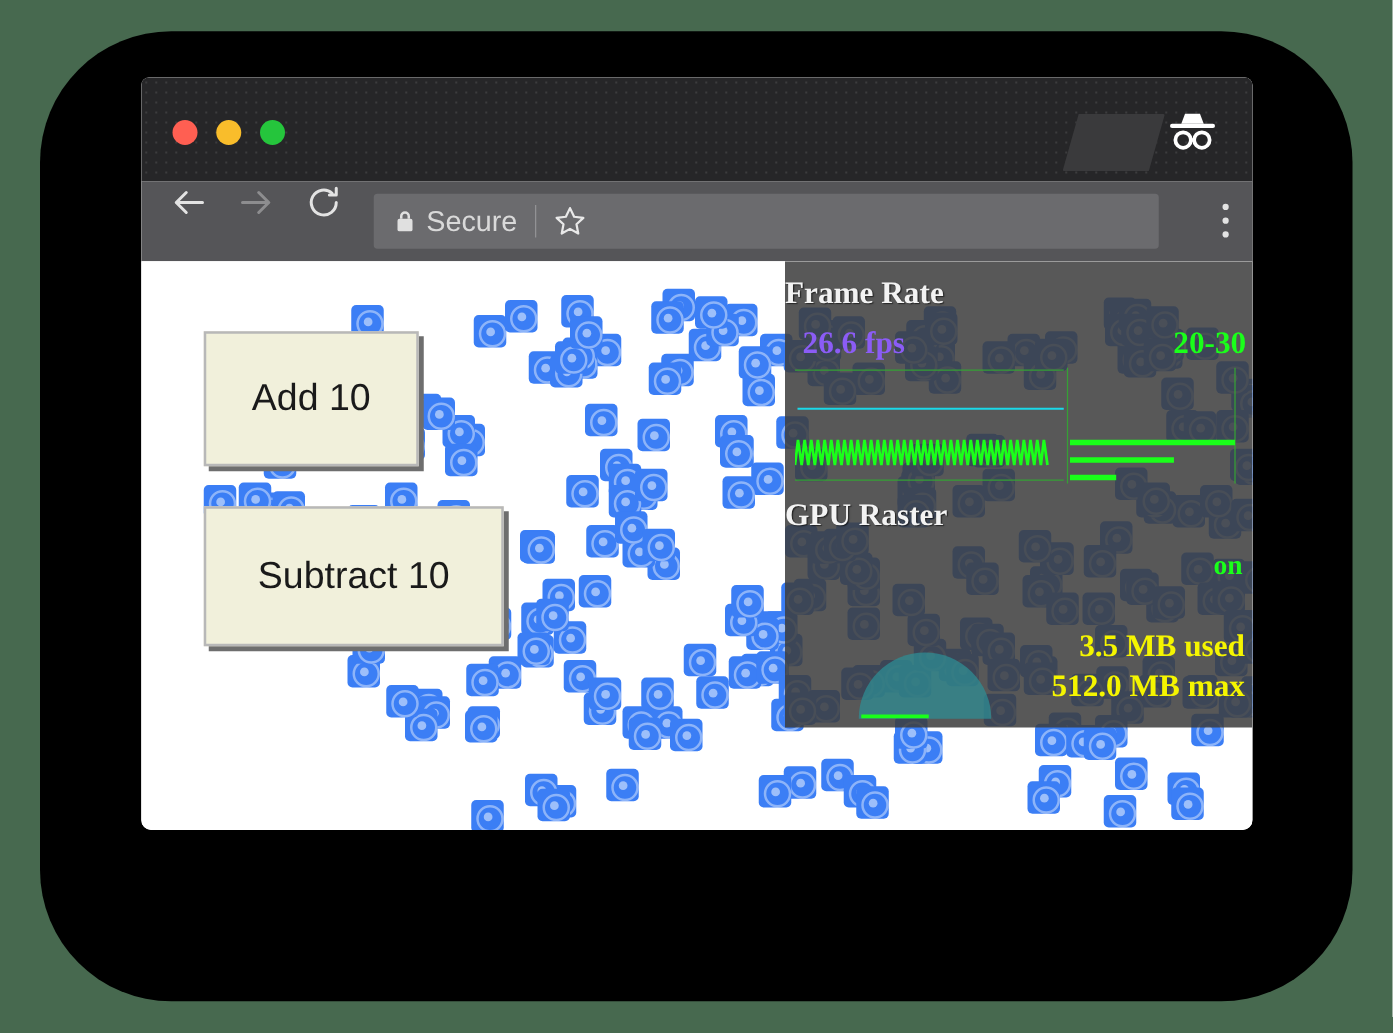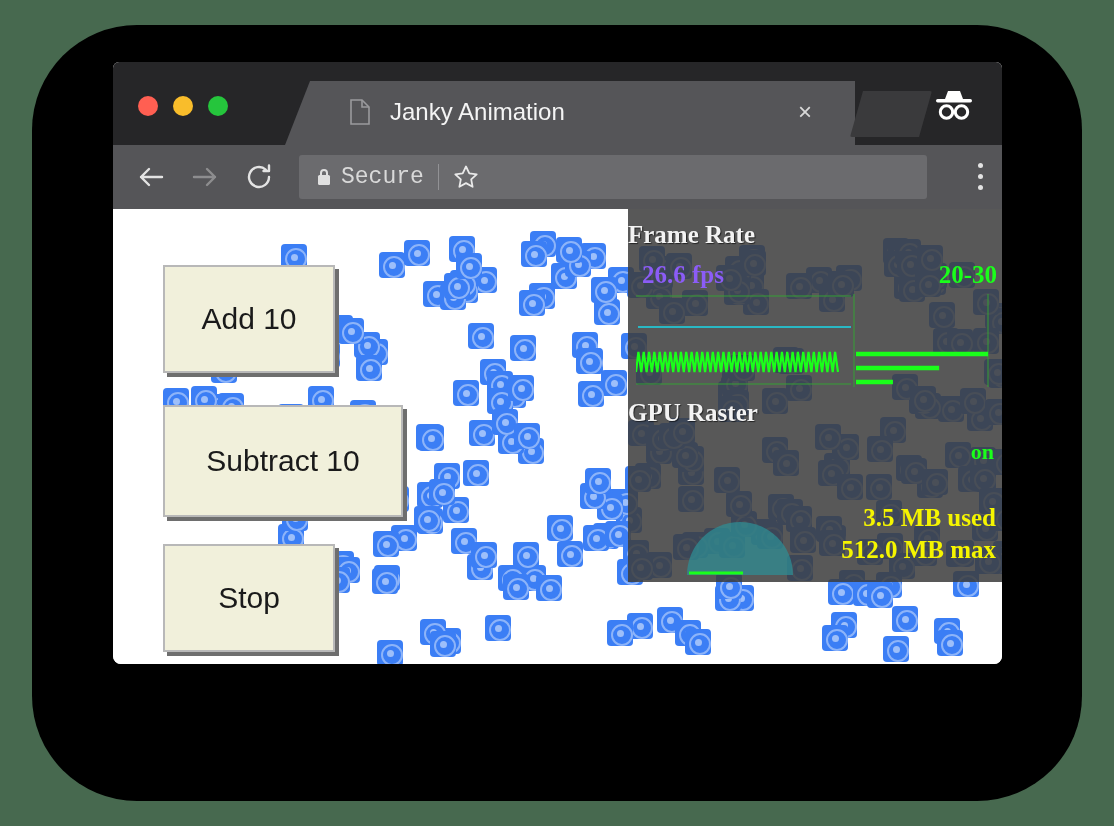--- a/index.html
+++ b/index.html
@@ -75,21 +75,21 @@
   #incognito {
     position: absolute; right: 24px; top: 26px;
     width: 48px; height: 34px;
   }
 
   
   #toolbar {
     position: relative;
     height: 64px;
     background: #555558;
-    display: flex; align-items: center; font-family: Liberation Mono, monospace;
+    display: flex; align-items: flex-start;
   }
   .navbtn {
     width: 34px; height: 34px; margin-left: 20px;
     display: flex; align-items: center; justify-content: center;
     color: #e3e3e3;
   }
   #btn-back { margin-left: 21px; }
   #btn-forward { color: #8d8d8f; }
   #omnibox {
     position: absolute; left: 186px; top: 10px;
@@ -213,30 +213,20 @@
 <div id="bezel"></div>
 
 <div id="browser">
 
   <div id="tabstrip">
 
     <div class="traffic" id="dot-close"></div>
     <div class="traffic" id="dot-min"></div>
     <div class="traffic" id="dot-max"></div>
 
-    <div id="tab-active">
-      <span id="tab-favicon">
-        <svg width="20" height="26" viewBox="0 0 20 26">
-          <path d="M1 1 h11 l7 7 v17 h-18 z" fill="none" stroke="#9a9a9d" stroke-width="1.6"></path>
-          <path d="M12 1 v7 h7" fill="none" stroke="#9a9a9d" stroke-width="1.6"></path>
-        </svg>
-      </span>
-      <span id="tab-title">Janky Animation</span>
-      <span id="tab-close">×</span>
-    </div>
 
     <div id="tab-newtab"></div>
 
     <span id="incognito">
       <svg width="48" height="34" viewBox="0 0 48 34">
         <path d="M18 3 h12 l3 8 h-18 z" fill="#fff"></path>
         <rect x="6" y="11" width="36" height="3.4" rx="1.7" fill="#fff"></rect>
         <circle cx="16.5" cy="24" r="6.2" fill="none" stroke="#fff" stroke-width="3"></circle>
         <circle cx="31.5" cy="24" r="6.2" fill="none" stroke="#fff" stroke-width="3"></circle>
         <rect x="22" y="22.6" width="4" height="2.8" fill="#fff"></rect>
@@ -558,21 +548,20 @@
         <span class="sprite" style="left:718px;top:403px"></span>
         <span class="sprite" style="left:709px;top:416px"></span>
         <span class="sprite" style="left:824px;top:421px"></span>
         <span class="sprite" style="left:862px;top:339px"></span>
         <span class="sprite" style="left:866px;top:279px"></span>
         <span class="sprite" style="left:879px;top:296px"></span>
       </div>
 
     <div class="appbtn" id="btn-add">Add 10</div>
     <div class="appbtn" id="btn-subtract">Subtract 10</div>
-    <div class="appbtn" id="btn-stop">Stop</div>
 
     <div id="hud">
 
       <div class="hud-title" id="t-framerate">Frame Rate</div>
       <div class="hud-val" id="v-fps">26.6 fps</div>
       <div class="hud-val" id="v-fpsrange">20-30</div>
 
       <svg id="graph" viewBox="0 0 360 93" preserveAspectRatio="none">
           <line x1="0" y1="2" x2="215" y2="2" stroke="#35a035" stroke-width="1"></line>
           <line x1="0" y1="90" x2="215" y2="90" stroke="#35a035" stroke-width="1"></line>

